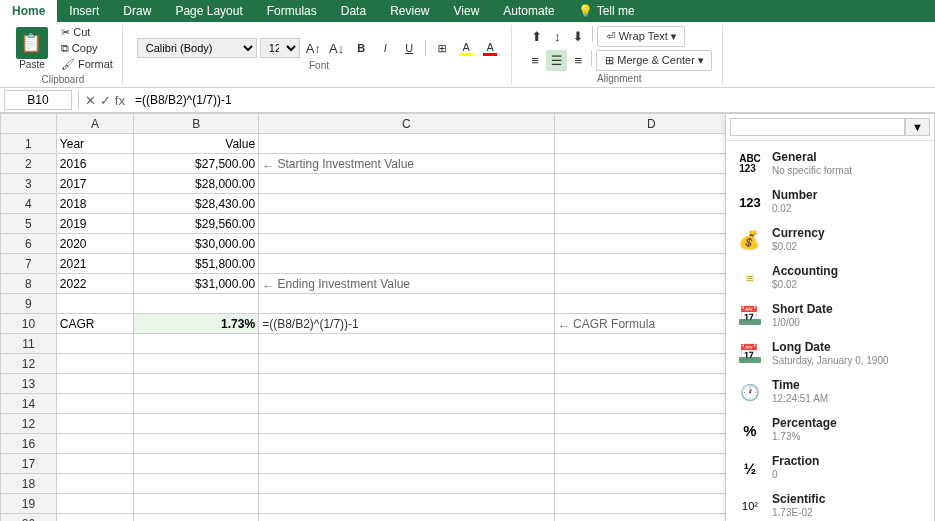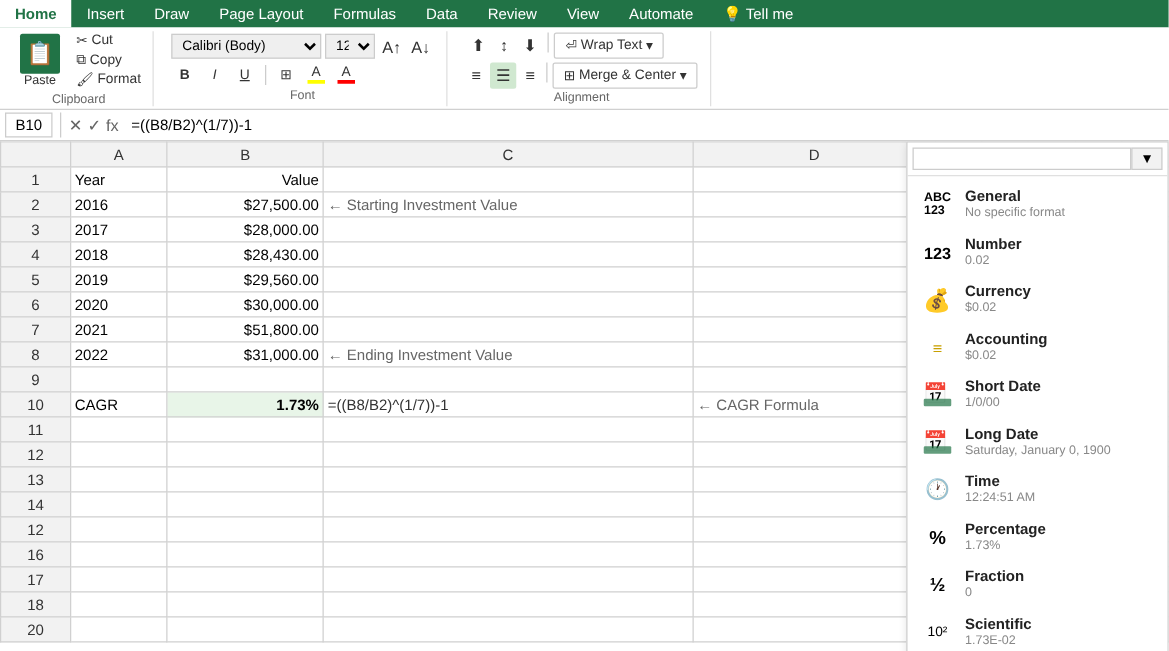--- a/index.html
+++ b/index.html
@@ -15,21 +15,21 @@
 
     .ribbon-group { display: flex; flex-direction: column; align-items: center; padding: 0 6px; border-right: 1px solid #e0e0e0; min-height: 60px; justify-content: center; }
     .ribbon-group-label { font-size: 10px; color: #666; margin-top: 2px; }
 
     .paste-btn { display: flex; flex-direction: column; align-items: center; padding: 2px 6px; cursor: pointer; }
     .paste-icon { width: 32px; height: 32px; background: #217346; display: flex; align-items: center; justify-content: center; color: white; font-size: 18px; border-radius: 2px; }
 
     .clipboard-sub { display: flex; flex-direction: column; gap: 1px; }
     .clipboard-item { display: flex; align-items: center; gap: 3px; font-size: 11px; cursor: pointer; padding: 1px 3px; color: #333; }
 
-    .font-section { display: flex; flex-direction: column; gap: 3px; padding: 0 4px; justify-content: space-between; }
+    .font-section { display: flex; flex-direction: row; gap: 3px; padding: 0 4px; justify-content: space-between; }
     .font-row1 { display: flex; align-items: center; gap: 3px; }
     .font-select { border: 1px solid #ccc; padding: 2px 4px; font-size: 11px; width: 120px; }
     .font-size-select { border: 1px solid #ccc; padding: 2px 4px; font-size: 11px; width: 40px; }
     .font-size-btns { display: flex; gap: 2px; }
     .small-btn { border: none; background: none; cursor: pointer; font-size: 13px; padding: 1px 3px; color: #333; }
     .font-row2 { display: flex; align-items: center; gap: 2px; }
     .fmt-btn { border: none; background: none; cursor: pointer; font-size: 11px; padding: 2px 4px; color: #333; border-radius: 2px; min-width: 22px; }
     .fmt-btn.bold { font-weight: bold; }
     .fmt-btn.italic { font-style: italic; }
     .fmt-btn.underline { text-decoration: underline; }
@@ -38,21 +38,21 @@
     .align-row { display: flex; gap: 2px; }
     .align-btn { border: none; background: none; cursor: pointer; font-size: 13px; padding: 2px 5px; color: #333; border-radius: 2px; }
     .align-btn.active { background: #d0e8d0; }
 
     .wrap-btn { border: none; background: none; cursor: pointer; font-size: 11px; padding: 3px 8px; color: #333; border: 1px solid #ccc; border-radius: 2px; display: flex; align-items: center; gap: 3px; }
 
     .merge-btn { border: none; background: none; cursor: pointer; font-size: 11px; padding: 3px 8px; color: #333; border: 1px solid #ccc; border-radius: 2px; display: flex; align-items: center; gap: 3px; }
 
     
     .formula-bar { display: flex; align-items: center; border-bottom: 1px solid #d0d0d0; padding: 2px 4px; background: white; }
-    .cell-ref { width: 38px; border: 1px solid #ccc; padding: 2px 4px; font-size: 12px; text-align: center; }
+    .cell-ref { width: 68px; border: 1px solid #ccc; padding: 2px 4px; font-size: 12px; text-align: center; }
     .formula-divider { width: 1px; height: 20px; background: #ccc; margin: 0 6px; }
     .formula-icons { display: flex; gap: 4px; margin-right: 6px; color: #666; font-size: 13px; }
     .formula-icons span { cursor: pointer; }
     .formula-input { flex: 1; border: none; outline: none; font-size: 12px; padding: 2px 4px; }
 
     table.sheet { border-collapse: collapse; width: 100%; }
     table.sheet td, table.sheet th { border: 1px solid #d0d0d0; min-width: 20px; height: 20px; padding: 1px 3px; font-size: 12px; white-space: nowrap; }
     table.sheet th { background: #f2f2f2; text-align: center; font-weight: normal; color: #333; min-width: 20px; width: 20px; }
     table.sheet td.row-header { background: #f2f2f2; text-align: center; font-weight: normal; color: #333; width: 30px; }
 
@@ -433,20 +433,32 @@
               <td style="text-align: right;"></td>
               <td style="color: rgb(51, 51, 51);"></td>
               <td style="color: rgb(102, 102, 102);"></td>
               <td></td>
               <td></td>
               <td></td>
               <td></td>
               <td></td>
             </tr>
             <tr>
+              <td class="row-header">19</td>
+              <td></td>
+              <td style="text-align: right;"></td>
+              <td style="color: rgb(51, 51, 51);"></td>
+              <td style="color: rgb(102, 102, 102);"></td>
+              <td></td>
+              <td></td>
+              <td></td>
+              <td></td>
+              <td></td>
+            </tr>
+            <tr>
               <td class="row-header">20</td>
               <td></td>
               <td style="text-align: right;"></td>
               <td style="color: rgb(51, 51, 51);"></td>
               <td style="color: rgb(102, 102, 102);"></td>
               <td></td>
               <td></td>
               <td></td>
               <td></td>
               <td></td>

